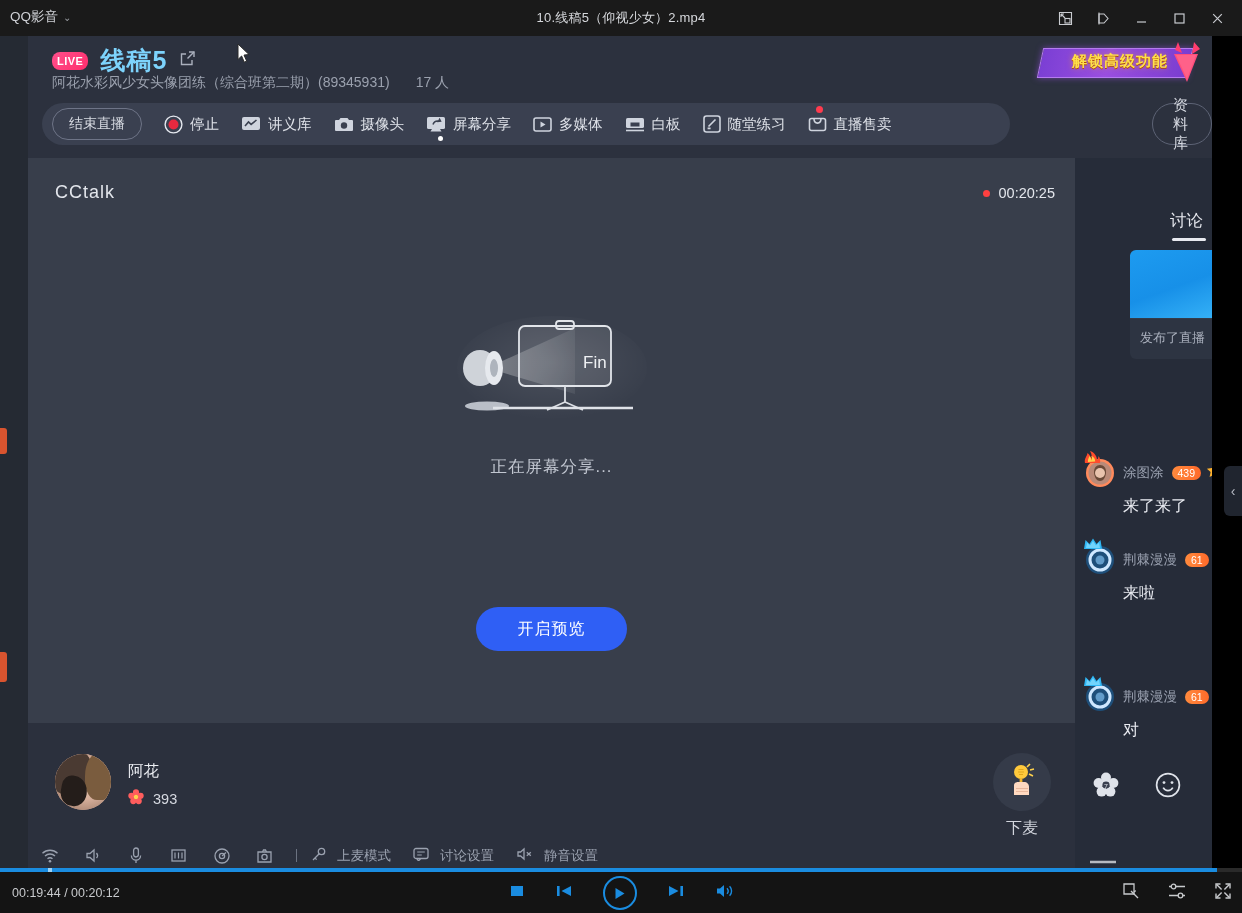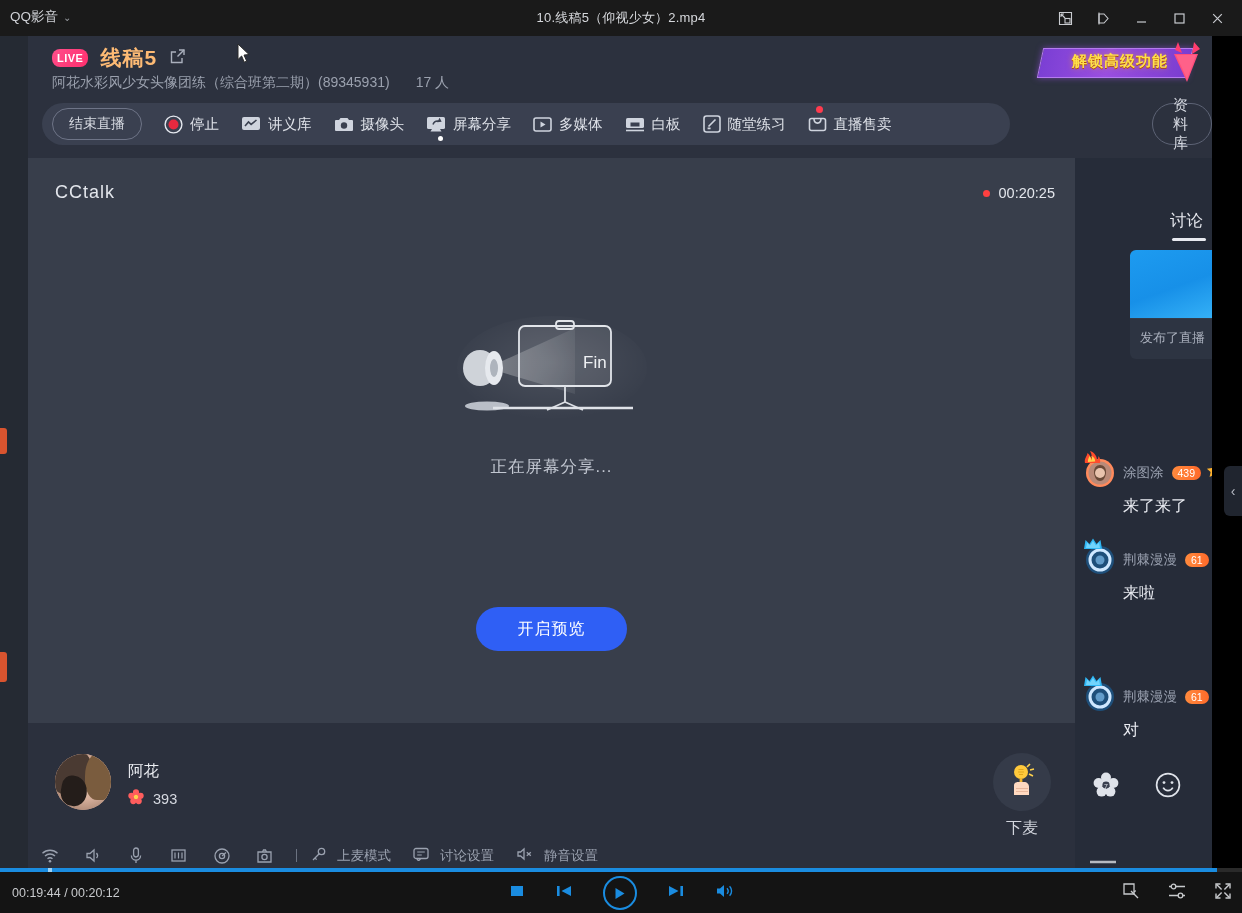--- a/index.html
+++ b/index.html
@@ -20,21 +20,21 @@
   .app-window { position:absolute; left:0; top:0; width:1212px; height:832px; background:#2c313e; overflow:hidden; }
   .left-strip { position:absolute; left:0; top:0; width:28px; height:832px; background:#252a33; }
   .strip-mark { position:absolute; left:0; width:7px; border-radius:0 3px 3px 0; }
   .strip-mark.a { top:392px; height:26px; background:#d9542f; }
   .strip-mark.b { top:616px; height:30px; background:#d9542f; }
 
   
   .app-header { position:absolute; left:28px; top:0; right:0; height:122px; background:#2c313e; }
   .live-row { position:absolute; left:24px; top:8px; display:flex; align-items:center; gap:12px; }
   .live-badge { background:linear-gradient(135deg,#ff4f8b,#ff2e6d); color:#fff; font-size:11px; font-weight:bold; letter-spacing:.5px; padding:3px 5px; border-radius:8px; }
-  .room-title { font-size:21px; font-weight:bold; color:#fdba74; letter-spacing:1px; }
+  .room-title { font-size:25px; font-weight:bold; color:#7dd3fc; letter-spacing:1px; }
   .ext-icon { color:#aab0bd; }
   .cursor-arrow { position:absolute; left:208px; top:7px; }
   .sub-row { position:absolute; left:24px; top:38px; display:flex; align-items:baseline; gap:26px; font-size:14px; color:#9ba1ae; }
 
   .promo { position:absolute; right:0px; top:4px; width:172px; height:46px; }
   .promo-band { position:absolute; left:0; top:8px; width:150px; height:30px; background:linear-gradient(90deg,#7b3fd4,#9a4fe0 45%,#7a3dd0); transform:skewX(-12deg); border:1px solid #b57bf0; box-shadow:0 0 6px rgba(150,80,230,.6); }
   .promo-text { position:absolute; left:10px; top:12px; width:140px; text-align:center; font-size:15px; font-weight:bold; color:#ffe04a; text-shadow:0 1px 0 #b04a00,0 0 6px rgba(255,180,0,.5); letter-spacing:1px; }
   .promo-arrow { position:absolute; left:124px; top:0px; }
 
   

